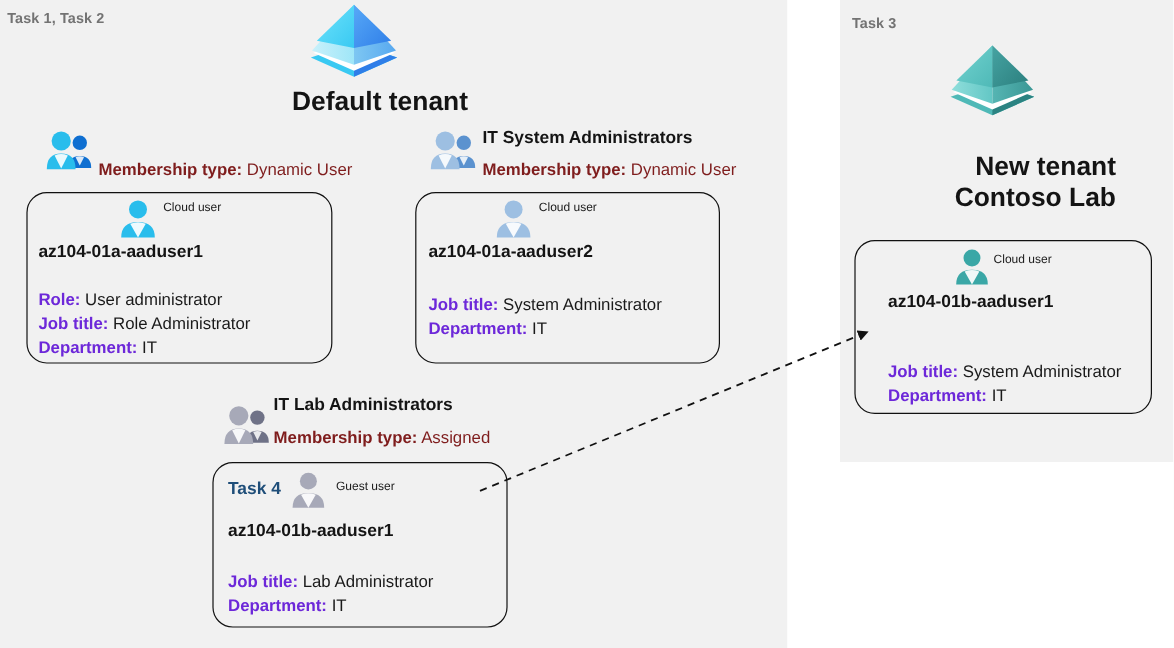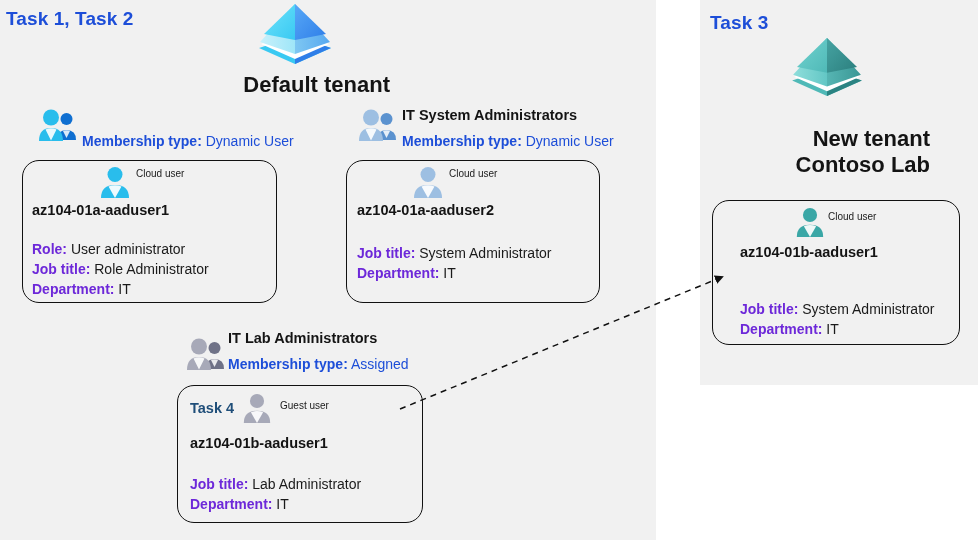--- a/index.html
+++ b/index.html
@@ -19,22 +19,22 @@
   .panel {
     position: absolute;
     background: #f1f1f1;
   }
   #panel-left  { left: 0px;   top: 0px; width: 656px; height: 540px; }
   #panel-right { left: 700px; top: 0px; width: 278px; height: 385px; }
 
   .task-label {
     position: absolute;
     font-weight: bold;
-    font-size: 19px;
-    color: #1d4ed8;
+    font-size: 12px;
+    color: #737373;
     letter-spacing: .1px;
     white-space: nowrap;
   }
 
   .tenant-name {
     position: absolute;
     font-weight: bold;
     font-size: 22px;
     color: #141414;
     white-space: nowrap;
@@ -44,21 +44,21 @@
   .group-title {
     position: absolute;
     font-weight: bold;
     font-size: 14.5px;
     color: #141414;
     white-space: nowrap;
   }
   .group-meta {
     position: absolute;
     font-size: 14px;
-    color: #1d4ed8;
+    color: #7f1d1d;
     white-space: nowrap;
   }
   .group-meta b { font-weight: bold; }
 
   .card {
     position: absolute;
     border: 1.6px solid #111111;
     border-radius: 17px;
     background: transparent;
     box-sizing: border-box;

